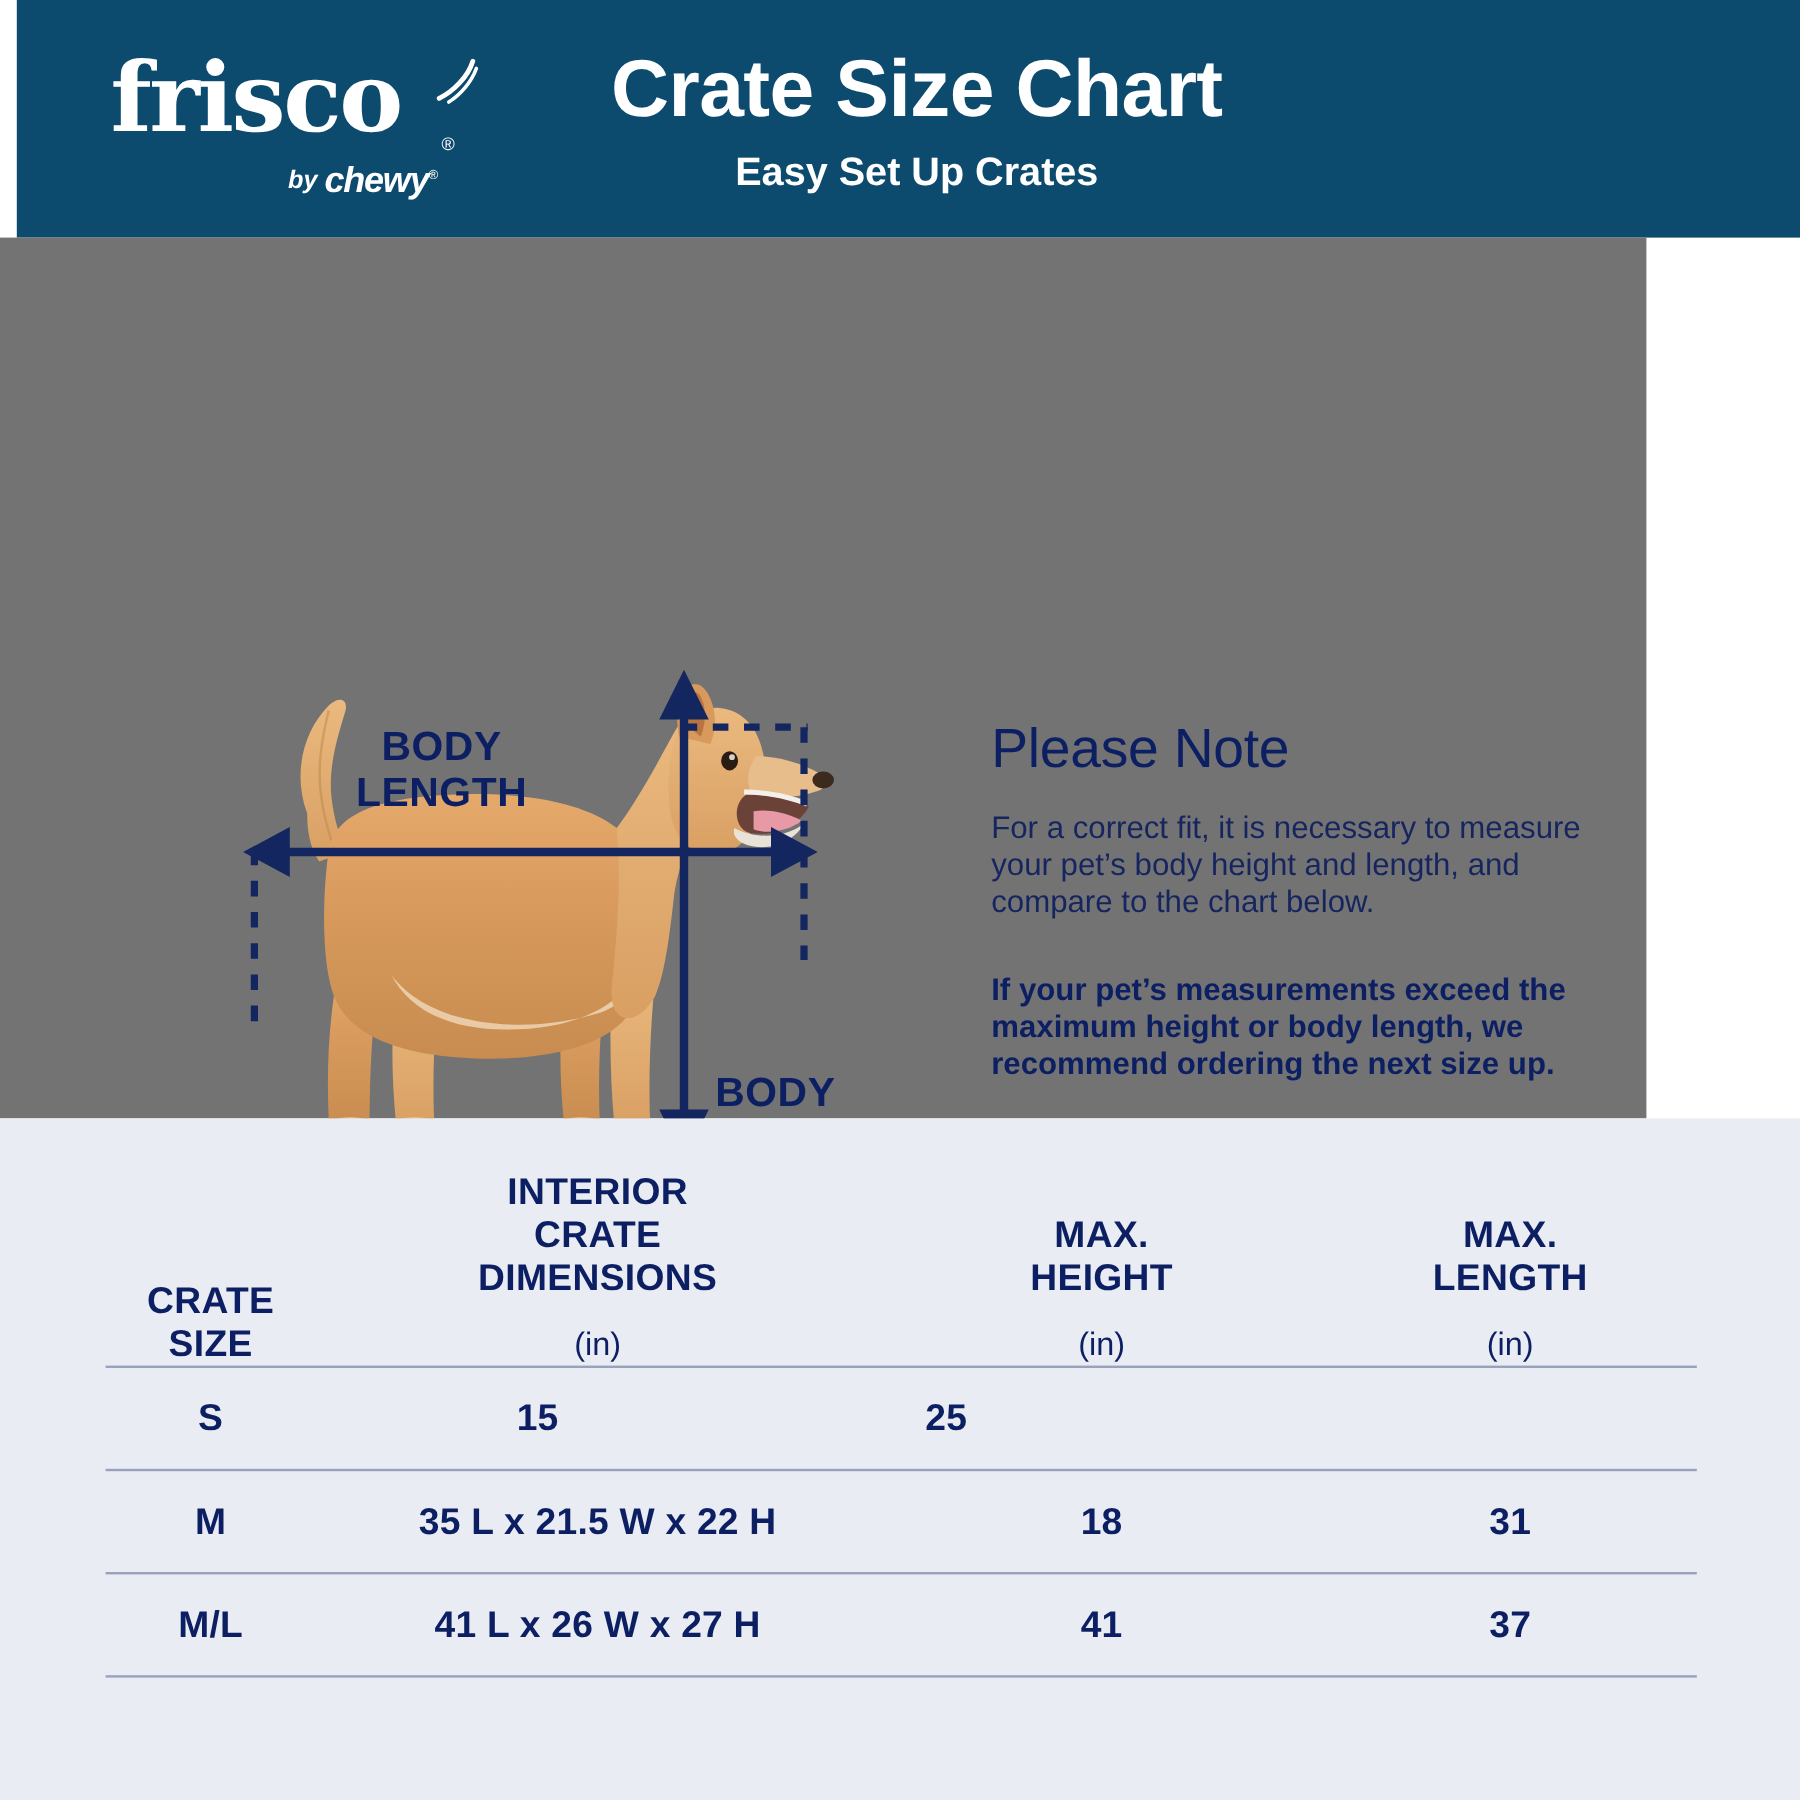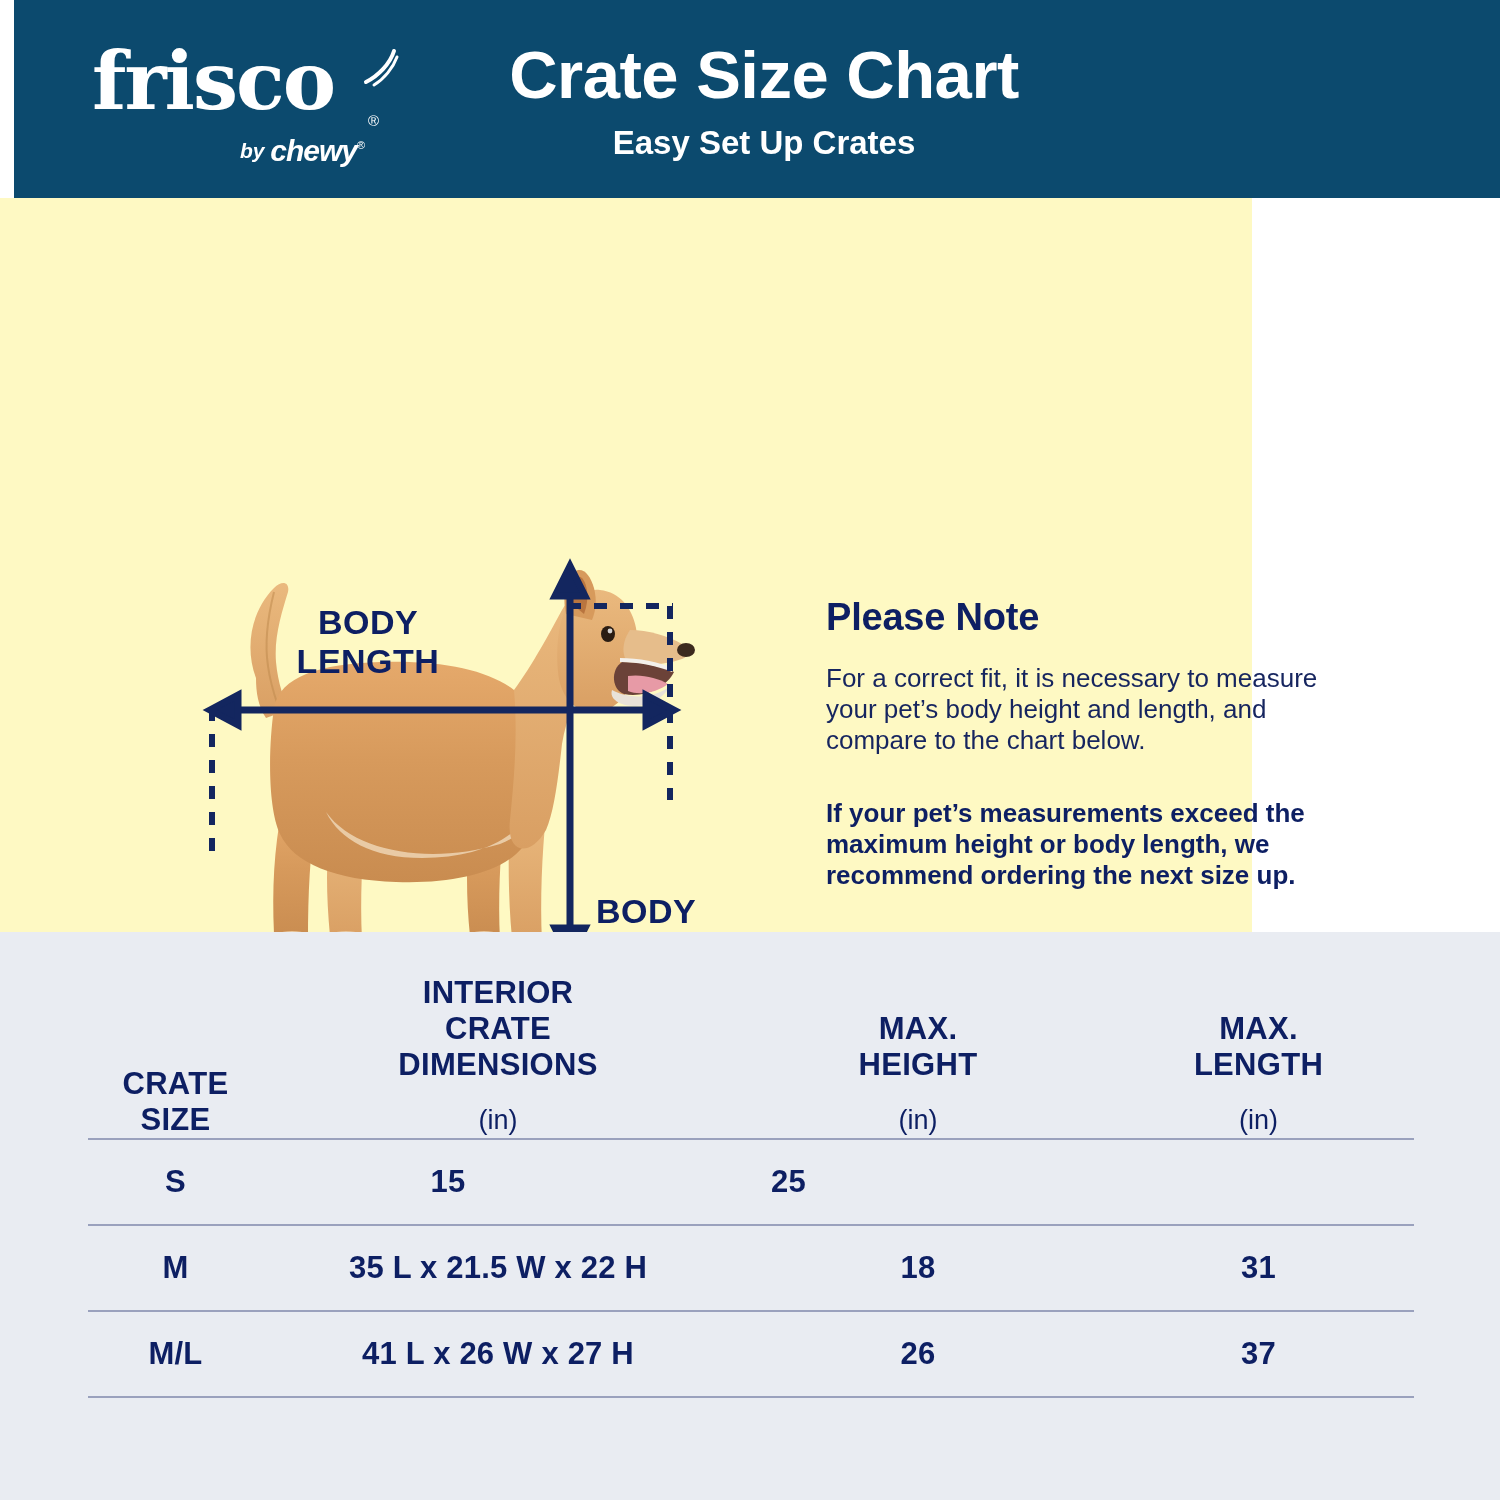--- a/index.html
+++ b/index.html
@@ -59,21 +59,21 @@
     letter-spacing:-0.5px;
   }
   .header-sub {
     position:absolute; left:0; top:124px; width:1500px;
     text-align:center;
     font-size:33px; font-weight:700; color:#ffffff;
     letter-spacing:0px;
   }
 
   
-  .mid { position:absolute; left:0; top:198px; width:1252px; height:734px; background:#fef9c3; }
+  .mid { position:absolute; left:0; top:198px; width:1372px; height:734px; background:#737373; }
 
   
   .dogwrap { position:absolute; left:170px; top:360px; width:530px; height:420px; }
   .dog-svg { position:absolute; left:0; top:0; width:530px; height:420px; }
 
   .label-len {
     position:absolute; left:258px; top:405px;
     font-size:34px; font-weight:700; color:#0d1f63;
     line-height:39px; text-align:center; letter-spacing:0.5px;
     width:220px;
@@ -81,21 +81,21 @@
   .label-hgt {
     position:absolute; left:596px; top:694px;
     font-size:34px; font-weight:700; color:#0d1f63;
     line-height:39px; text-align:left; letter-spacing:0.5px;
     white-space:nowrap;
   }
 
   
   .note { position:absolute; left:826px; top:398px; width:520px; }
   .note-h {
-    font-size:38px; font-weight:700; color:#0d1f63;
+    font-size:46px; font-weight:400; color:#0d1f63;
     letter-spacing:-0.2px; margin-bottom:24px;
   }
   .note-p {
     font-size:26px; color:#16255f; line-height:31px; font-weight:400;
   }
   .note-p2 {
     font-size:26px; color:#0d1f63; line-height:31px; font-weight:700;
     margin-top:42px;
   }
 
@@ -299,19 +299,19 @@
       <div class="c2 bcell">35 L x 21.5 W x 22 H</div>
       <div class="c3 bcell">18</div>
       <div class="c4 bcell">31</div>
     </div>
 
     <div class="sep"></div>
 
     <div class="trow brow">
       <div class="c1 bcell">M/L</div>
       <div class="c2 bcell">41 L x 26 W x 27 H</div>
-      <div class="c3 bcell">26</div>
+      <div class="c3 bcell">41</div>
       <div class="c4 bcell">37</div>
     </div>
 
     <div class="sep"></div>
   </div>
 </div>
 
 </body></html>

